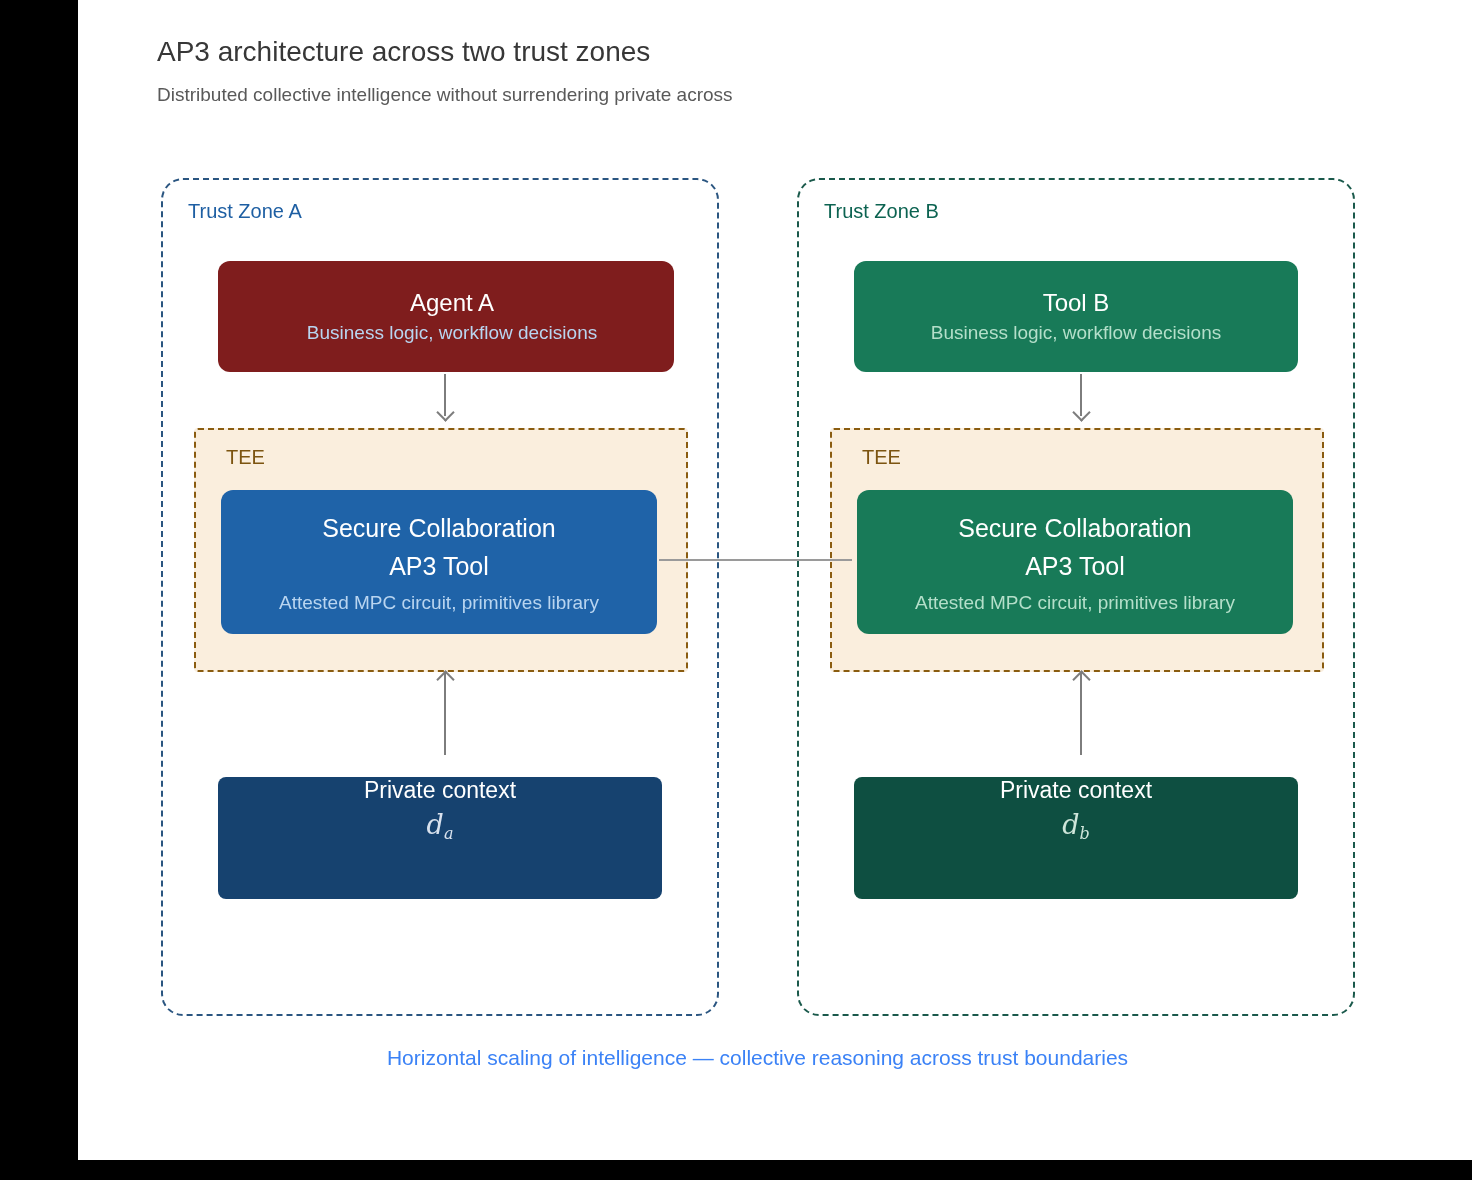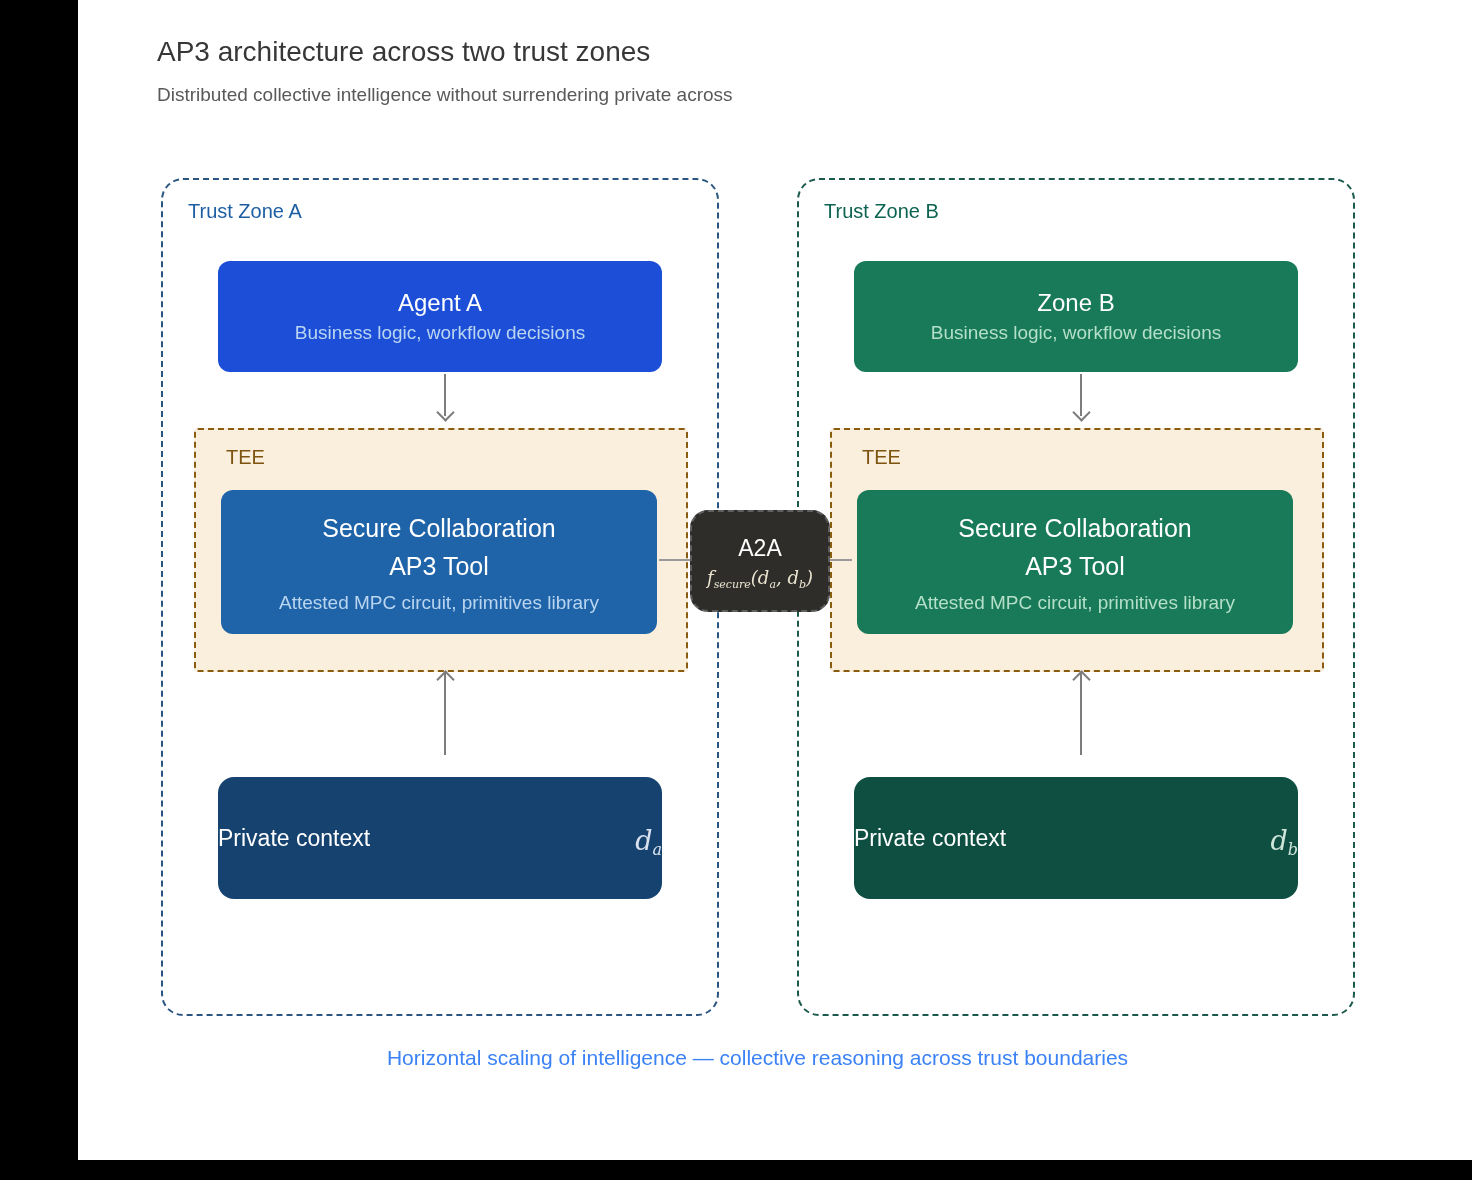--- a/index.html
+++ b/index.html
@@ -14,41 +14,41 @@
 
   .zone{position:absolute;top:178px;width:554px;height:834px;border:2px dashed;border-radius:22px;}
   .zone-a{left:83px;border-color:#2a5580;}
   .zone-b{left:719px;border-color:#1a594b;}
   .zone-label{position:absolute;left:25px;top:20px;font-size:20px;}
   .zone-a .zone-label{color:#1e5fa3;}
   .zone-b .zone-label{color:#0c6351;}
 
   .agent{position:absolute;left:55px;top:81px;width:444px;height:111px;border-radius:12px;
     display:flex;flex-direction:column;align-items:center;justify-content:center;gap:5px;}
-  .zone-a .agent{background:#1d4ed8;}
+  .zone-a .agent{background:#7f1d1d;padding-left:12px;}
   .zone-b .agent{background:#187a58;}
   .agent-title{font-size:24px;color:#ffffff;}
   .agent-sub{font-size:19px;}
   .zone-a .agent-sub{color:#b9d5f0;}
   .zone-b .agent-sub{color:#b4dfca;}
 
   .tee{position:absolute;left:31px;top:248px;width:490px;height:240px;background:#faeedd;
     border:2px dashed #8a5c10;border-radius:4px;}
   .tee-label{position:absolute;left:30px;top:16px;font-size:20px;color:#7c5410;}
   .secure{position:absolute;left:25px;top:60px;width:436px;height:144px;border-radius:12px;
     display:flex;flex-direction:column;align-items:center;justify-content:center;}
   .zone-a .secure{background:#1f63a8;}
   .zone-b .secure{background:#187a58;}
   .secure-line{font-size:25px;color:#ffffff;line-height:1.5;}
   .secure-sub{font-size:19px;margin-top:7px;}
   .zone-a .secure-sub{color:#b9d5f0;}
   .zone-b .secure-sub{color:#b4dfca;}
 
-  .private{position:absolute;left:55px;top:597px;width:444px;height:122px;border-radius:16px;
-    display:flex;align-items:center;justify-content:space-between;}
+  .private{position:absolute;left:55px;top:597px;width:444px;height:122px;border-radius:8px;
+    display:flex;flex-direction:column;align-items:center;justify-content:flex-start;}
   .zone-a .private{background:#16426f;}
   .zone-b .private{background:#0e4f41;}
   .private-label{font-size:23px;color:#ffffff;}
   .private-symbol{font-family:"DejaVu Serif",serif;font-style:italic;font-size:27px;margin-top:5px;}
   .zone-a .private-symbol{color:#d9e2ee;}
   .zone-b .private-symbol{color:#cfe6da;}
   .psub{font-size:16px;position:relative;top:5px;}
 
   .arrow-line{position:absolute;width:2px;background:#7d7d7d;left:281px;}
   .down-line{top:194px;height:42px;}
@@ -103,21 +103,21 @@
     <div class="private">
       <div class="private-label">Private context</div>
       <div class="private-symbol"><span>d</span><span class="psub">a</span></div>
     </div>
   </div>
 
   <div class="zone zone-b">
     <div class="zone-label">Trust Zone B</div>
 
     <div class="agent">
-      <div class="agent-title">Zone B</div>
+      <div class="agent-title">Tool B</div>
       <div class="agent-sub">Business logic, workflow decisions</div>
     </div>
 
     <div class="arrow-line down-line"></div>
     <div class="chev chev-down"></div>
 
     <div class="tee">
       <div class="tee-label">TEE</div>
       <div class="secure">
         <div class="secure-line">Secure Collaboration</div>
@@ -130,20 +130,16 @@
     <div class="chev chev-up"></div>
 
     <div class="private">
       <div class="private-label">Private context</div>
       <div class="private-symbol"><span>d</span><span class="psub">b</span></div>
     </div>
   </div>
 
   <div class="connector"></div>
 
-  <div class="a2a">
-    <div class="a2a-title">A2A</div>
-    <div class="a2a-formula"><span>f</span><span class="fsub">secure</span><span>(</span><span>d</span><span class="fsub">a</span><span>, </span><span>d</span><span class="fsub">b</span><span>)</span></div>
-  </div>
 
   <div class="caption1">Horizontal scaling of intelligence — collective reasoning across trust boundaries</div>
 
 </div>
 
 </body></html>

